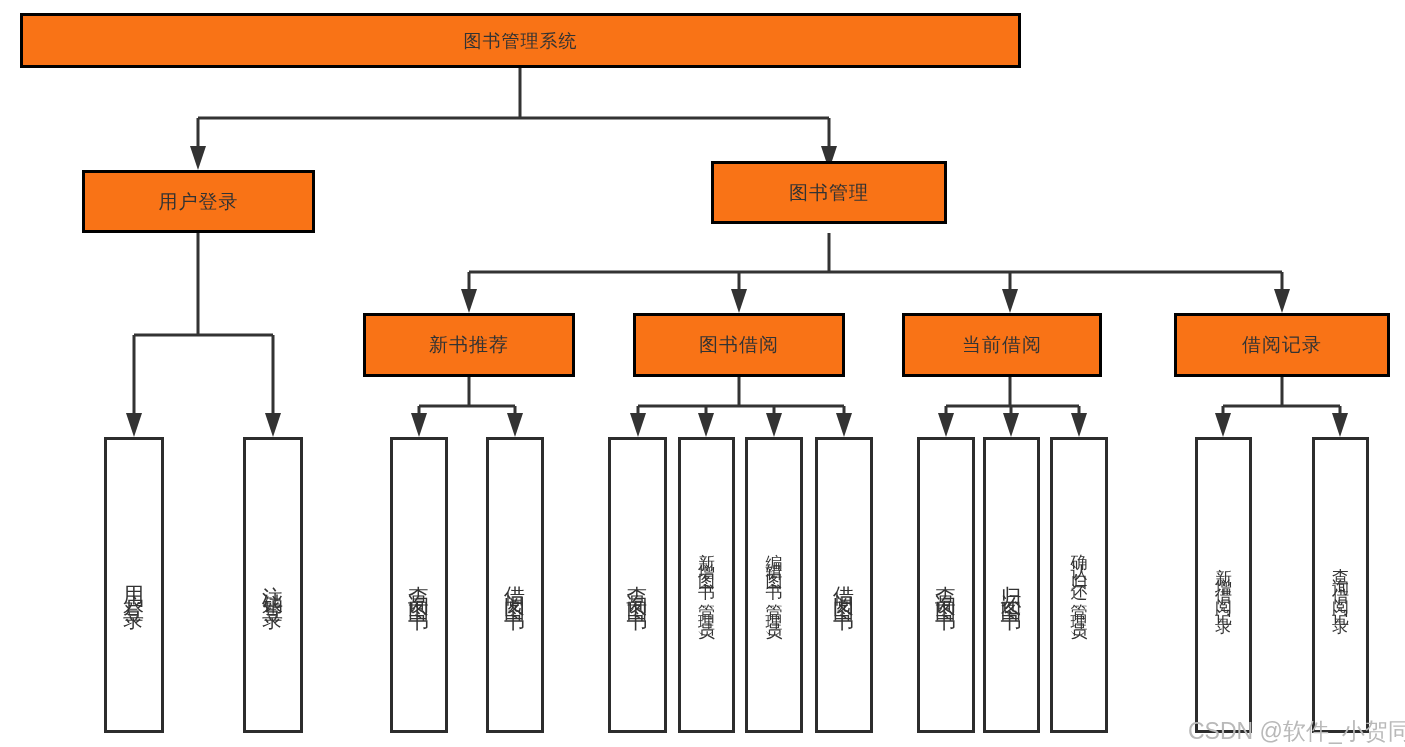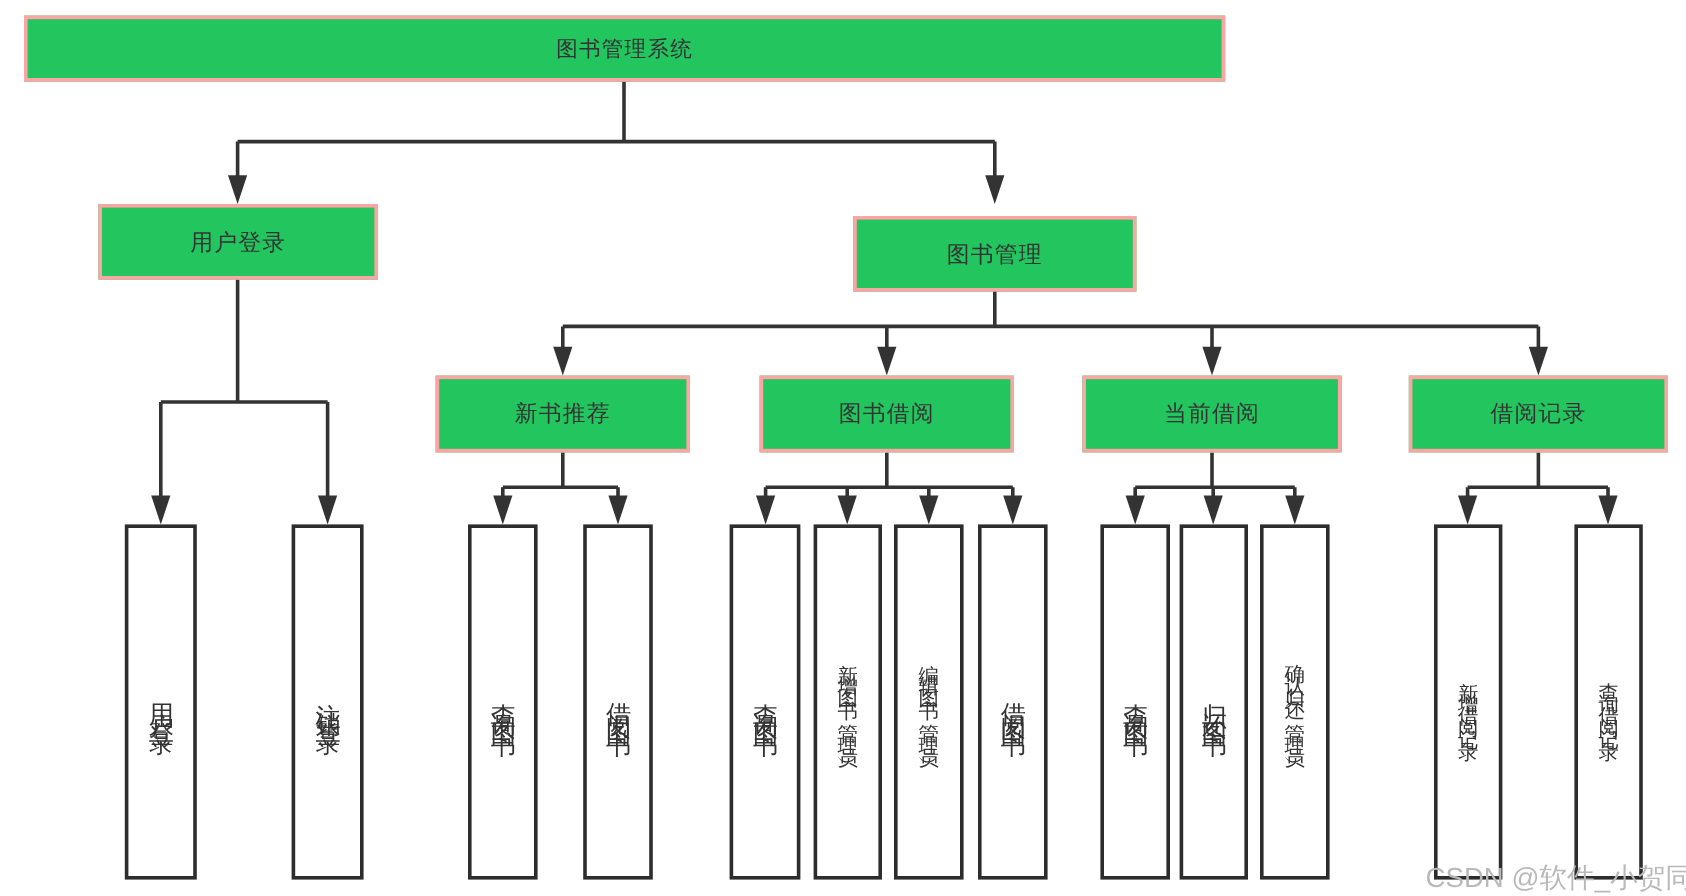--- a/index.html
+++ b/index.html
@@ -30,22 +30,22 @@
     stroke-width: 3;
     fill: none;
   }
   .connectors polygon {
     fill: #333333;
     stroke: none;
   }
   .node {
     position: absolute;
     box-sizing: border-box;
-    background: #22c55e;
-    border: 3px solid #fca5a5;
+    background: #f97316;
+    border: 3px solid #000000;
     display: flex;
     align-items: center;
     justify-content: center;
     z-index: 2;
   }
   .node .hlabel {
     font-size: 19px;
     color: #333333;
     letter-spacing: 1px;
     white-space: nowrap;
@@ -134,31 +134,31 @@
     </g>
   </svg>
 
   <div class="node root" style="left:20px; top:13px; width:1001px; height:55px;">
     <span class="hlabel">图书管理系统</span>
   </div>
 
   <div class="node" style="left:82px; top:170px; width:233px; height:63px;">
     <span class="hlabel">用户登录</span>
   </div>
-  <div class="node" style="left:711px; top:180px; width:236px; height:63px;text-align:center;">
+  <div class="node" style="left:711px; top:161px; width:236px; height:63px;text-align:center;">
     <span class="hlabel">图书管理</span>
   </div>
 
   <div class="node" style="left:363px; top:313px; width:212px; height:64px;">
     <span class="hlabel">新书推荐</span>
   </div>
   <div class="node" style="left:633px; top:313px; width:212px; height:64px;">
     <span class="hlabel">图书借阅</span>
   </div>
-  <div class="node" style="left:902px; top:313px; width:216px; height:64px;">
+  <div class="node" style="left:902px; top:313px; width:200px; height:64px;">
     <span class="hlabel">当前借阅</span>
   </div>
   <div class="node" style="left:1174px; top:313px; width:216px; height:64px;align-items:center;">
     <span class="hlabel">借阅记录</span>
   </div>
 
   <div class="leaf" style="left:104px; width:60px;">
     <span class="vlabel">用户登录</span>
   </div>
   <div class="leaf" style="left:243px; width:60px;">

